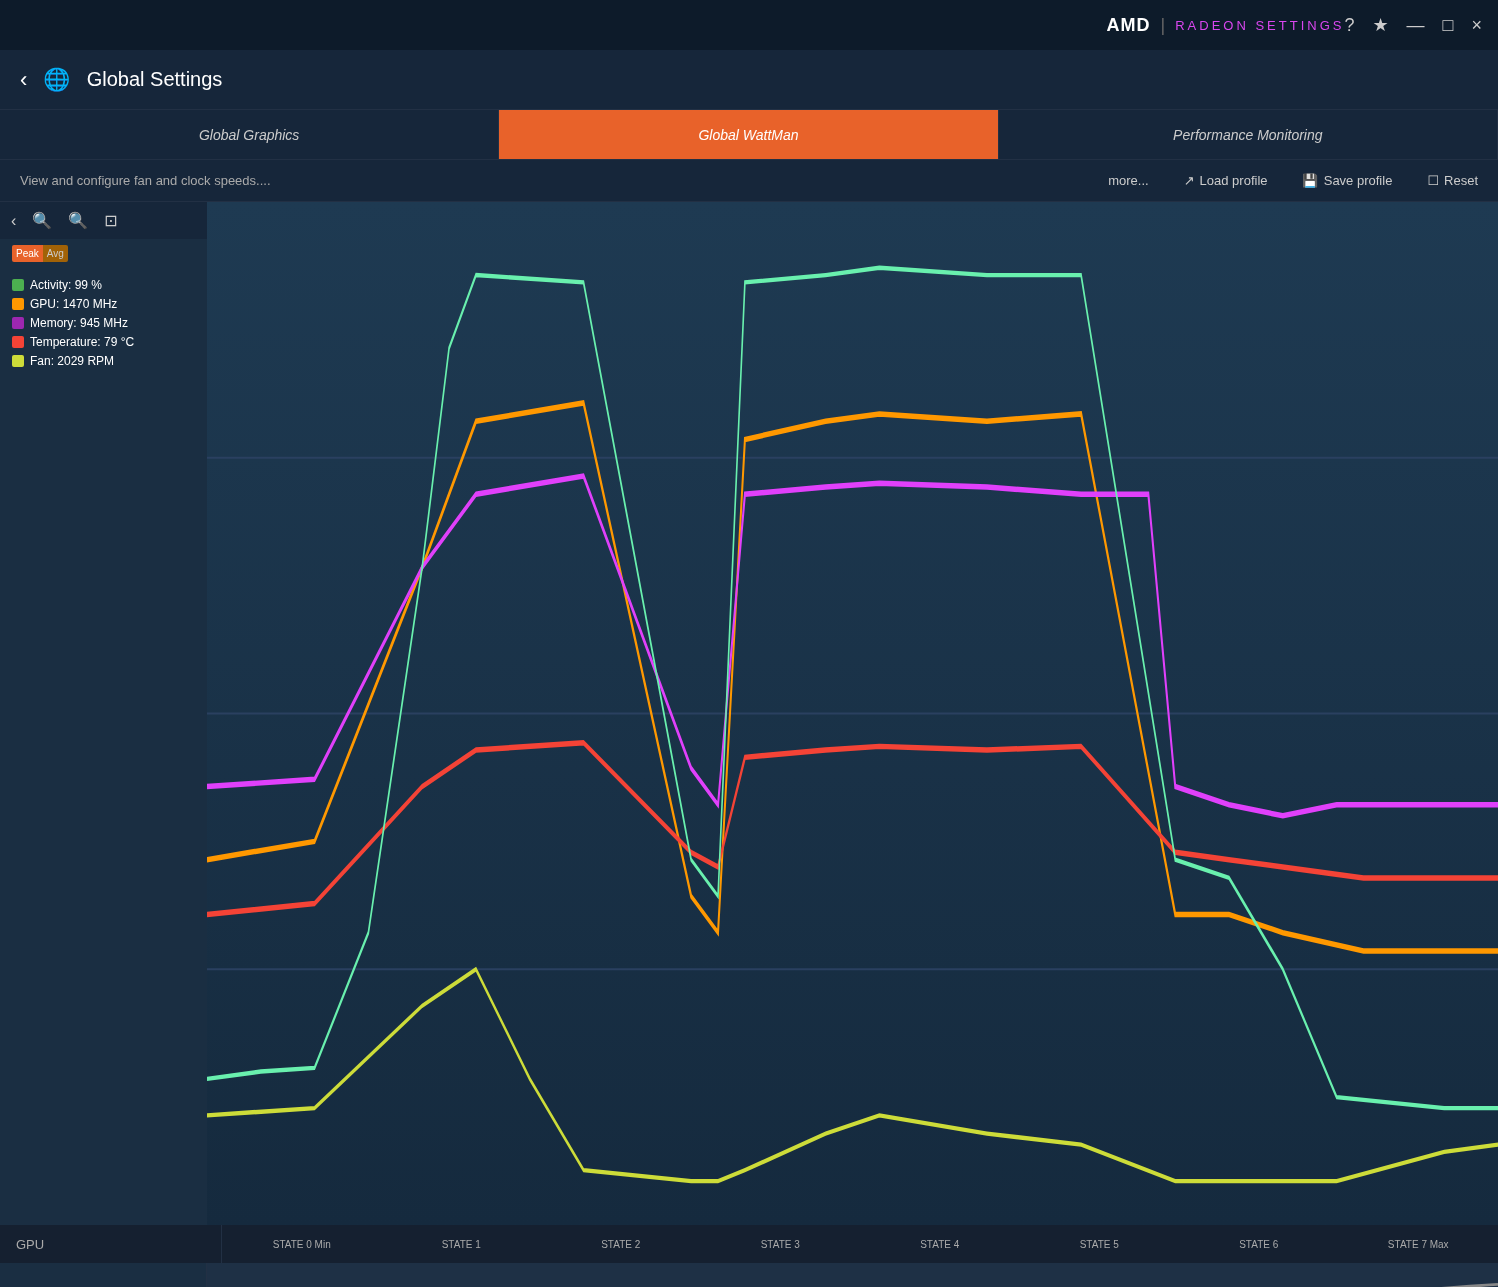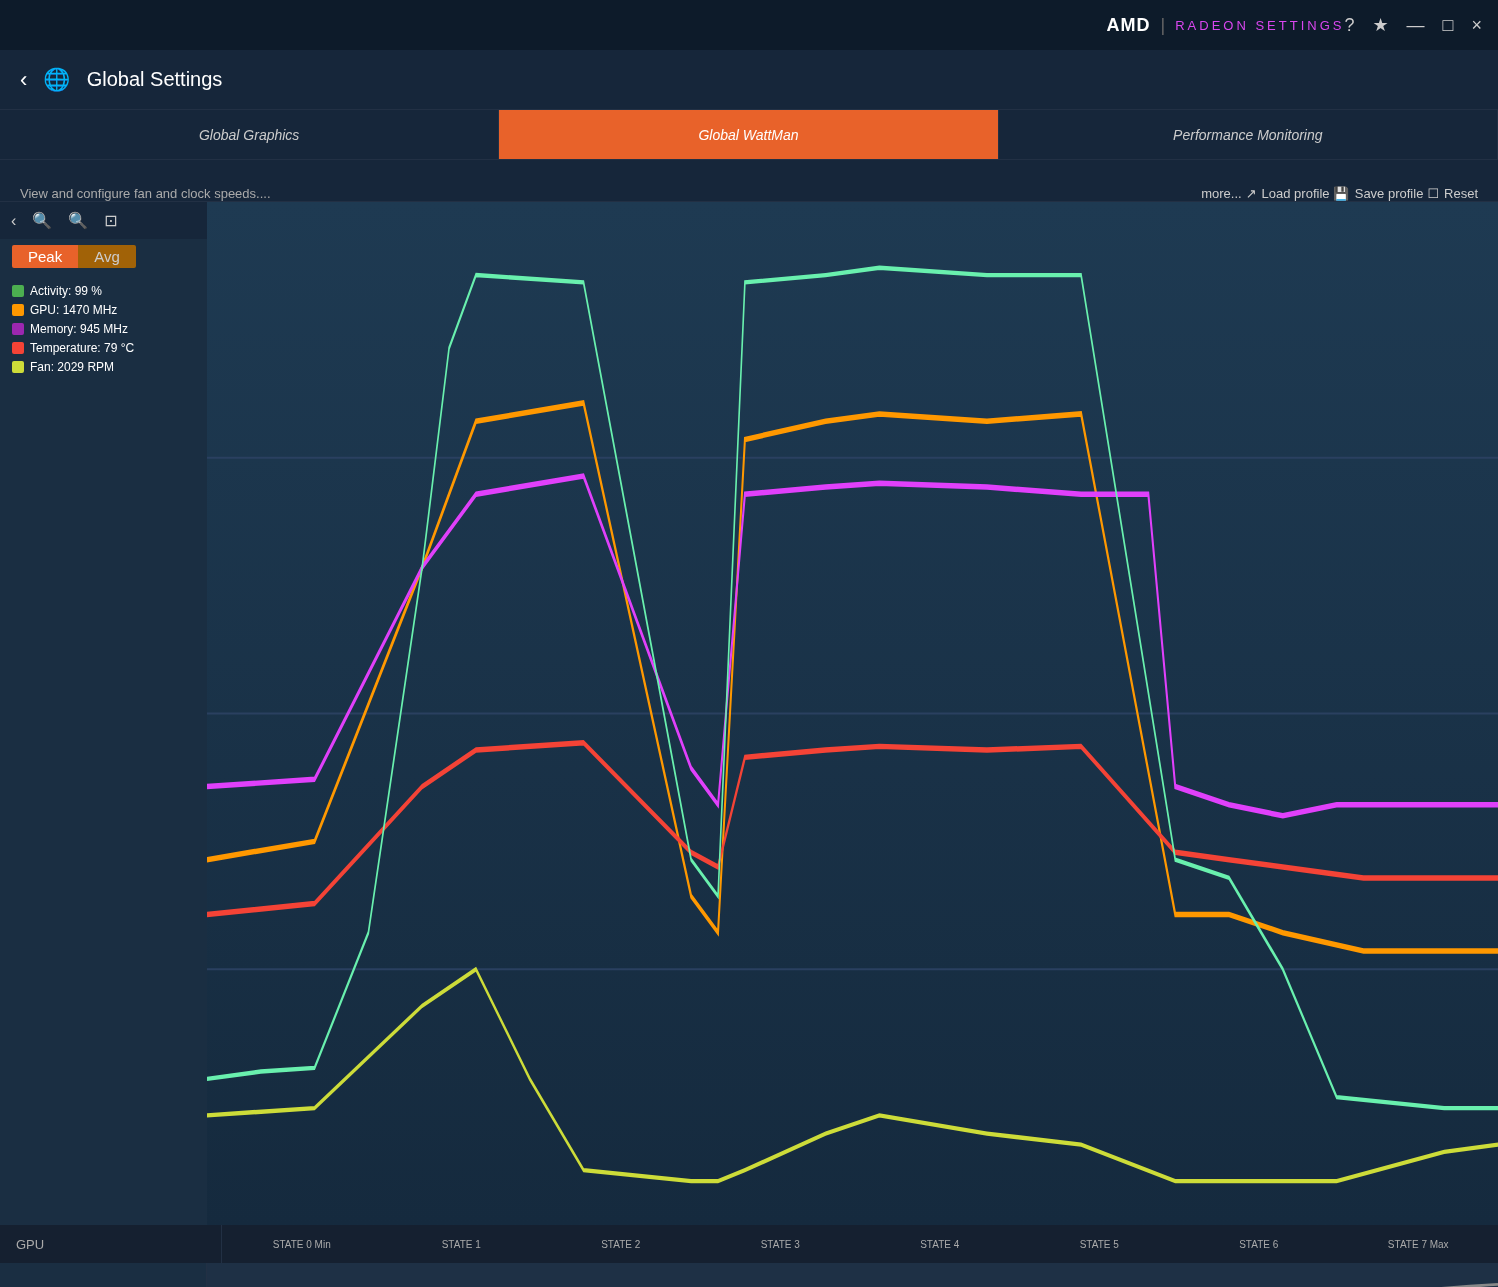--- a/index.html
+++ b/index.html
@@ -52,28 +52,28 @@
       color: #ccc;
       border-right: 1px solid #223044;
     }
     .tab.active { background: #e8622a; color: #fff; }
 
     
     .subheader {
       background: #16263a;
       height: 42px;
       display: flex;
-      align-items: flex-end;
+      align-items: center;
       padding: 0 20px;
       gap: 20px;
       border-bottom: 1px solid #223044;
       font-size: 13px;
       color: #aaa;
     }
-    .subheader-right { margin-left: auto; display: flex; align-items: center; gap: 4px; }
+    .subheader-right { margin-left: auto; display: flex; align-items: center; gap: 35px; }
     .subheader-btn { color: #ccc; cursor: pointer; font-size: 13px; display: flex; align-items: center; gap: 5px; }
 
     
     .main-area {
       display: flex;
       height: calc(1287px - 50px - 60px - 50px - 42px - 62px);
     }
 
     
     .left-panel {
@@ -96,22 +96,22 @@
       color: #ccc;
       cursor: pointer;
       font-size: 16px;
       padding: 3px 5px;
     }
     .peak-avg {
       display: flex;
       margin: 0 6px;
     }
     .peak-btn, .avg-btn {
-      padding: 3px 16px;
-      font-size: 15px;
+      padding: 3px 4px;
+      font-size: 10px;
       cursor: pointer;
       border: none;
     }
     .peak-btn { background: #e8622a; color: #fff; border-radius: 2px 0 0 2px; }
     .avg-btn { background: #a16207; color: #ccc; border-radius: 0 2px 2px 0; }
 
     .legend { padding: 10px 12px; font-size: 12px; }
     .legend-item { display: flex; align-items: center; gap: 6px; margin-bottom: 5px; }
     .legend-dot { width: 12px; height: 12px; display: inline-block; flex-shrink: 0; }
     .legend-dot.square { border-radius: 2px; }

